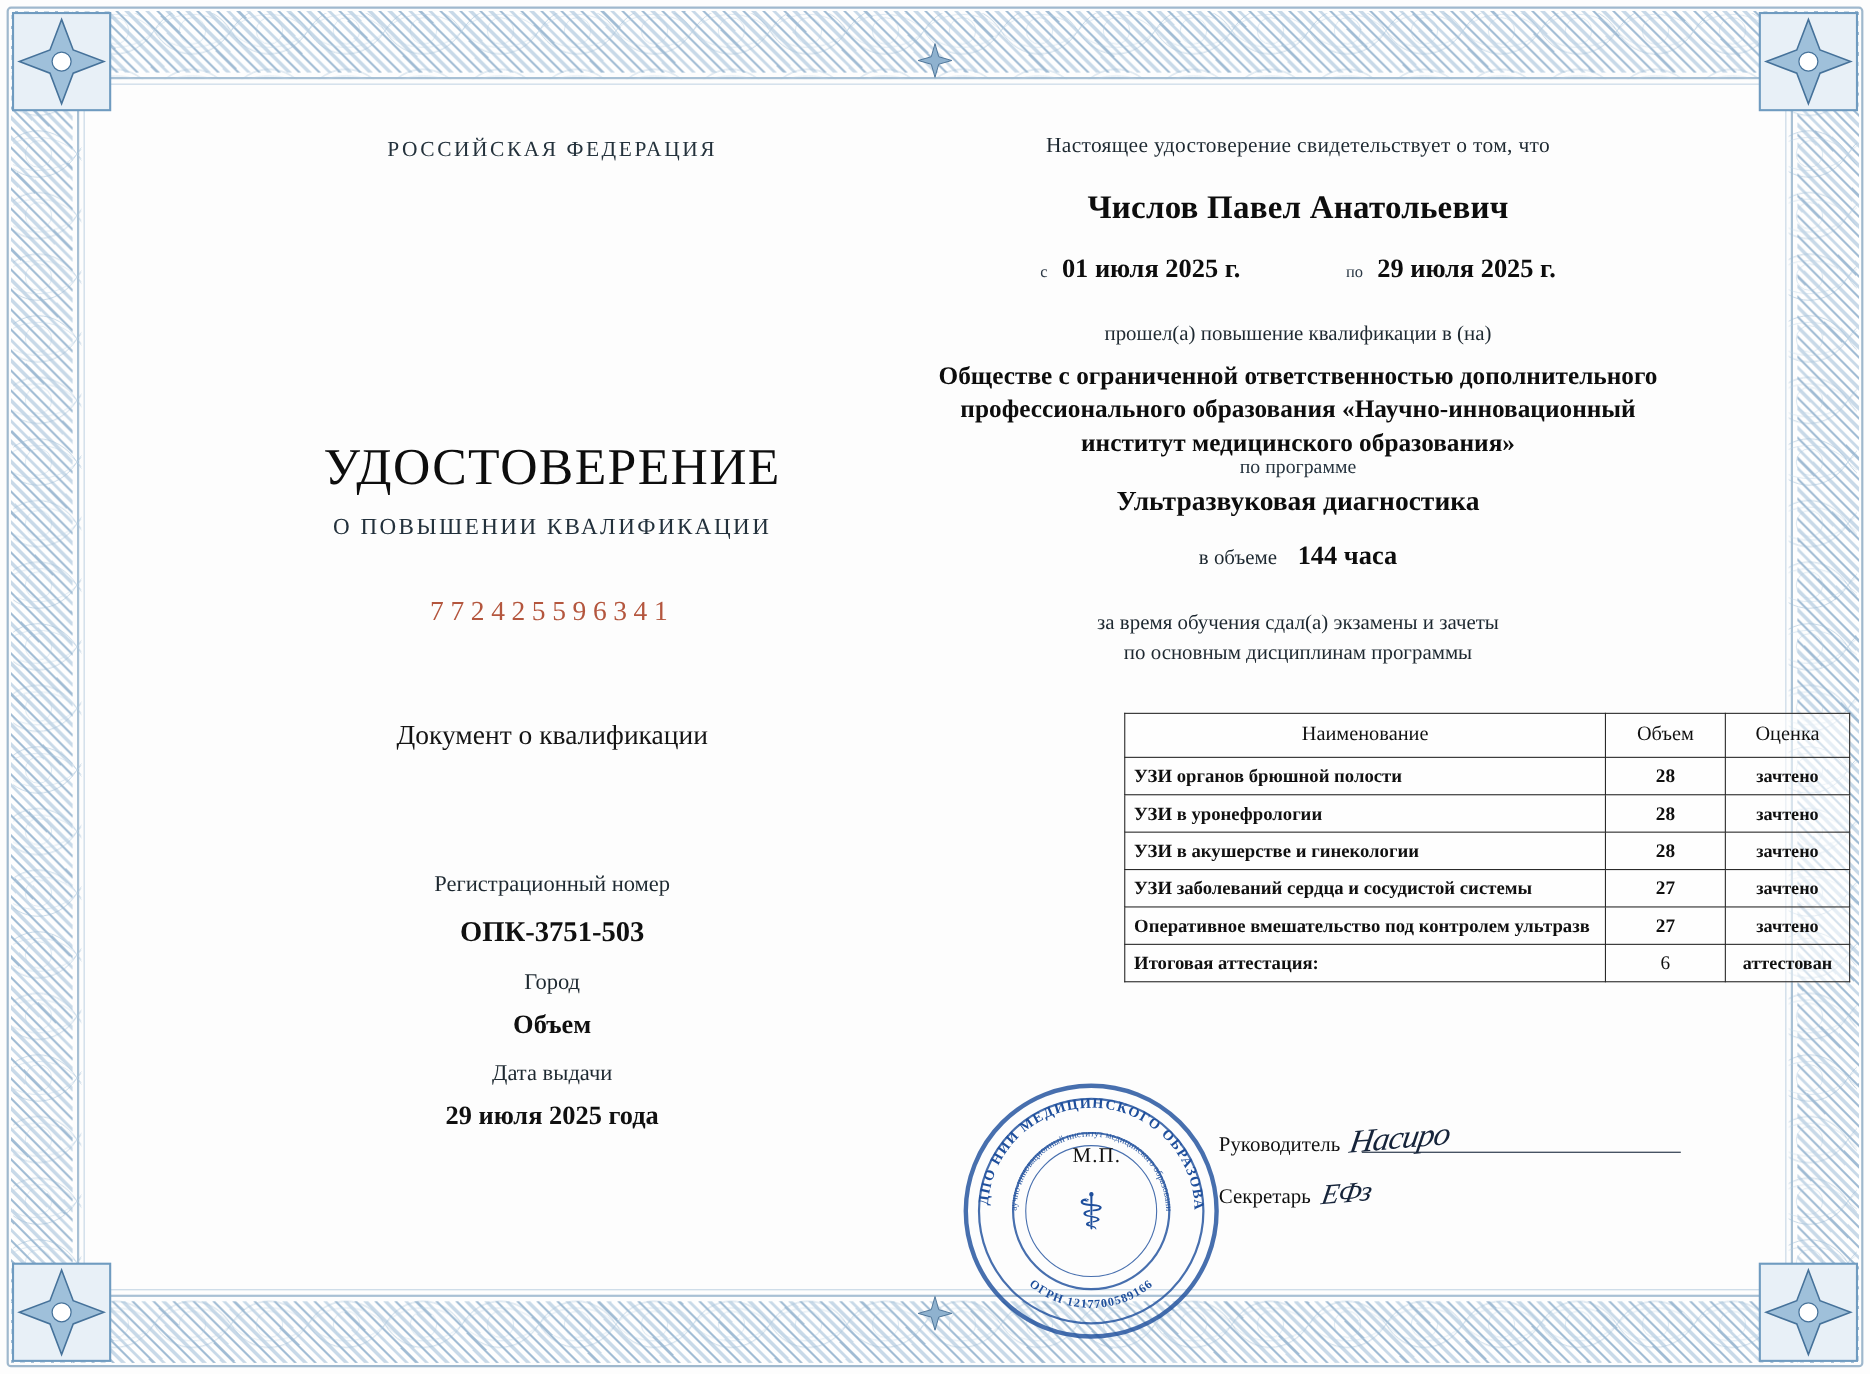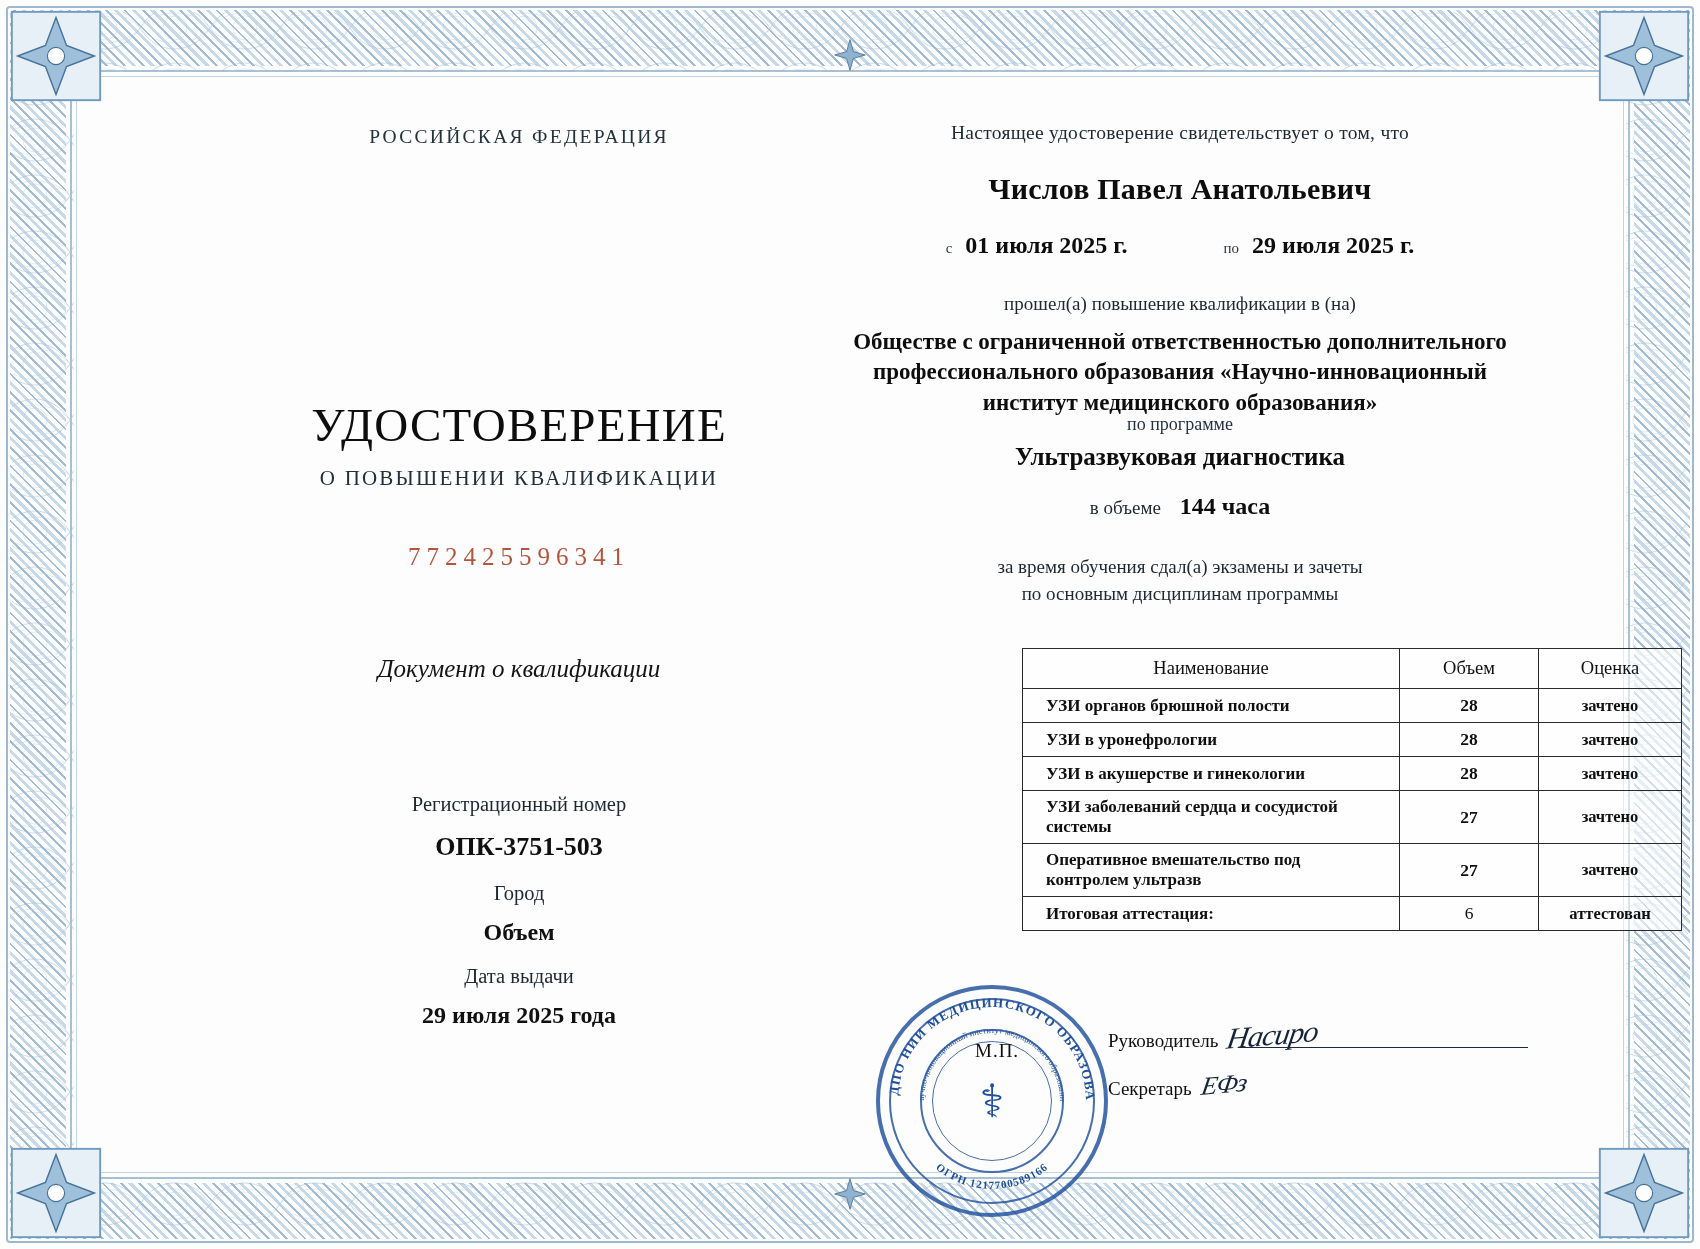--- a/index.html
+++ b/index.html
@@ -80,21 +80,21 @@
   .mid-star.bottom { bottom: 38px; left: 50%; transform: translateX(-50%); }
 
   
   .content {
     position: absolute;
     inset: 88px 70px 88px 70px;
   }
 
   .left-col {
     position: absolute;
-    left: 169px;
+    left: 152px;
     top: 38px;
     width: 560px;
     text-align: center;
   }
   .rf-line {
     font-size: 19.5px;
     letter-spacing: 2.3px;
     color: #24323c;
     text-align: center;
     white-space: nowrap;
@@ -118,21 +118,20 @@
     margin-top: 52px;
     font-size: 25px;
     letter-spacing: 6px;
     color: #b4563e;
     font-family: "Liberation Serif", serif;
     white-space: nowrap;
   }
   .doc-kind {
     margin-top: 84px;
     font-size: 25px;
-    font-style: italic;
     color: #141414;
     white-space: nowrap;
   }
   .reg-label {
     margin-top: 110px;
     font-size: 20.5px;
     color: #1d2830;
   }
   .reg-value {
     margin-top: 16px;
@@ -244,21 +243,21 @@
     position: absolute;
     left: 952px;
     top: 560px;
     width: 660px;
     border-collapse: collapse;
     font-size: 17.5px;
     background: rgba(255,255,255,.55);
   }
   .disciplines th, .disciplines td {
     border: 1px solid #2a2a2a;
-    padding: 6px 23px;
+    padding: 6px 8px;
     color: #101010;
   }
   .disciplines thead th {
     font-weight: normal;
     font-size: 18.5px;
     text-align: center;
     padding: 9px 8px;
   }
   .disciplines td.name { text-align: left; font-weight: bold; font-size: 17px; }
   .disciplines td.vol  { text-align: center; font-weight: bold; width: 92px; }

